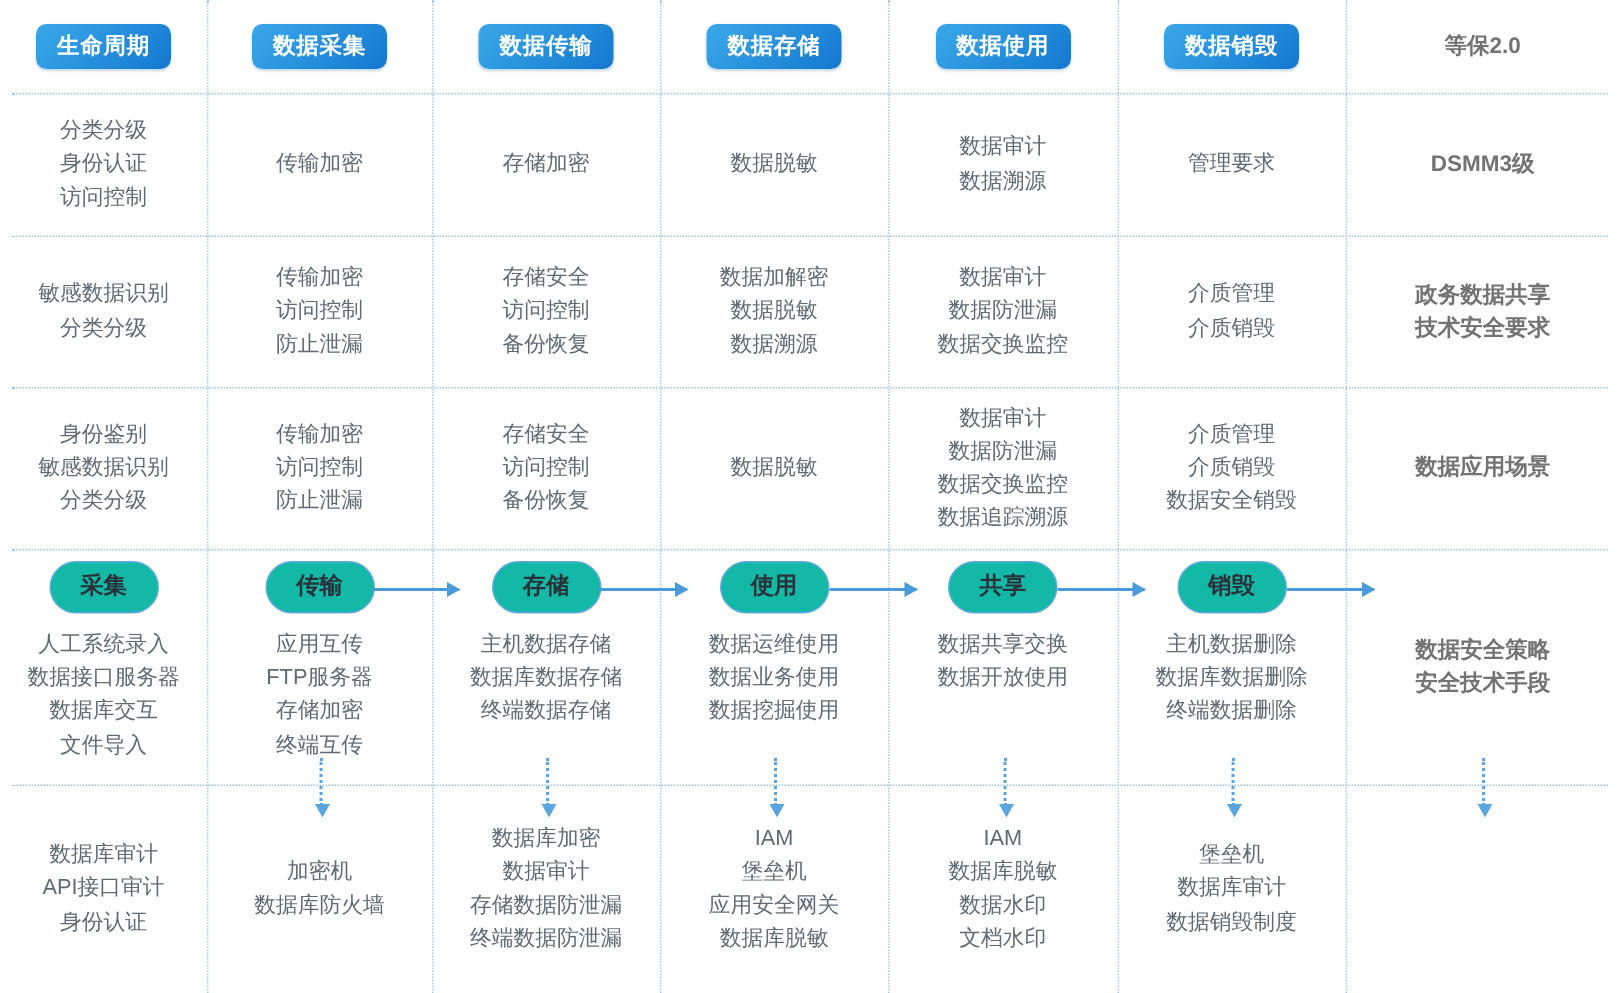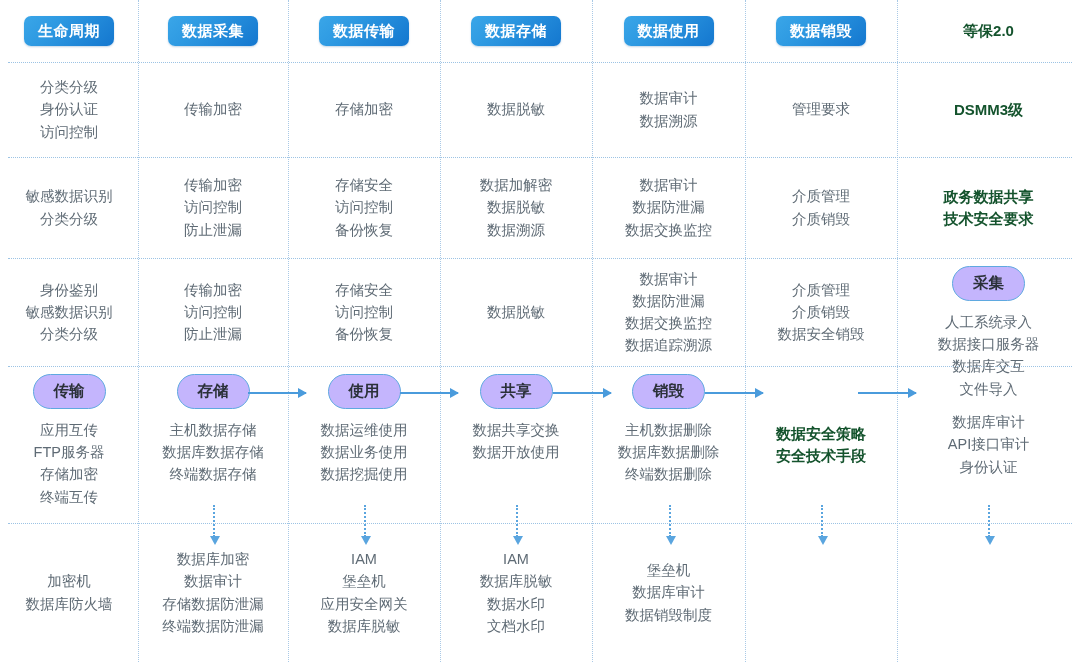--- a/index.html
+++ b/index.html
@@ -59,21 +59,21 @@
     font-weight:bold;
     font-size:15px;
     letter-spacing:.5px;
     line-height:1;
     white-space:nowrap;
     box-shadow:0 1px 2px rgba(20,90,160,.25);
   }
 
   
   .rowlabel{
-    color:#14532d;
+    color:#737373;
     font-weight:bold;
     font-size:15px;
     line-height:1.45;
     text-align:center;
     white-space:nowrap;
   }
 
   
   .items{
     font-size:14.5px;
@@ -86,21 +86,21 @@
 
   
   .stagecell{
     justify-content:flex-start;
     padding-top:8px;
   }
   .stagepill{
     box-sizing:border-box;
     border:1.6px solid #5fa9e0;
     border-radius:18px;
-    background:#c4b5fd;
+    background:#14b8a6;
     color:#2b3139;
     font-weight:bold;
     font-size:15.5px;
     line-height:1;
     padding:8px 20px 9px;
     white-space:nowrap;
     margin-bottom:10px;
   }
   .stagecell .items{line-height:1.55;}
 
@@ -316,20 +316,25 @@
       </div>
     </div>
     <div class="cell">
       <div class="items">
         <div>介质管理</div>
         <div>介质销毁</div>
         <div>数据安全销毁</div>
       </div>
     </div>
 
+    <div class="cell">
+      <div class="rowlabel">
+        <div>数据应用场景</div>
+      </div>
+    </div>
     <div class="cell stagecell">
       <span class="stagepill">采集</span>
       <div class="items">
         <div>人工系统录入</div>
         <div>数据接口服务器</div>
         <div>数据库交互</div>
         <div>文件导入</div>
       </div>
     </div>
     <div class="cell stagecell">

